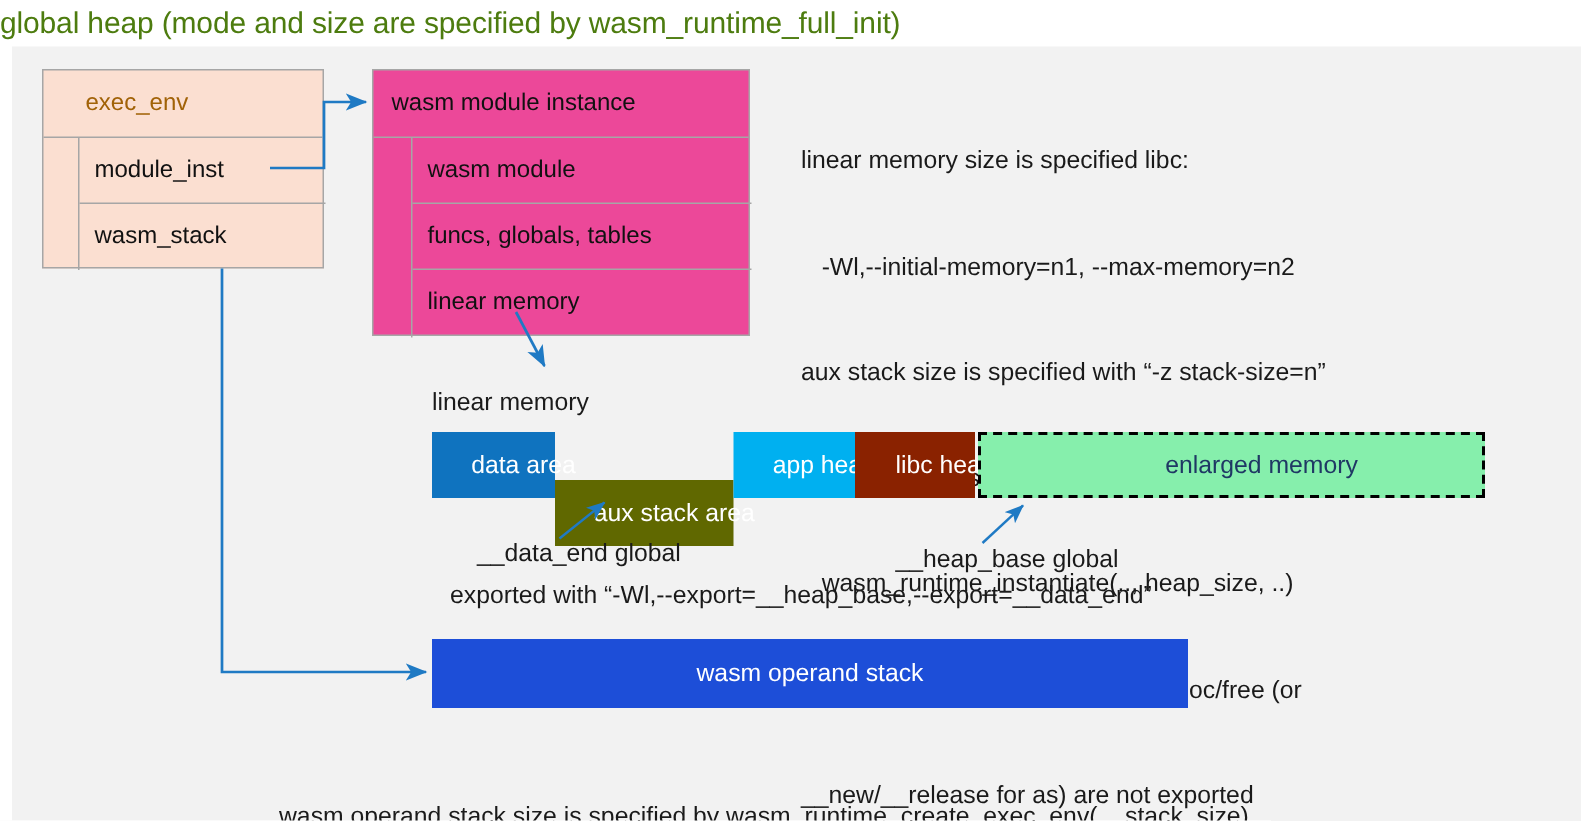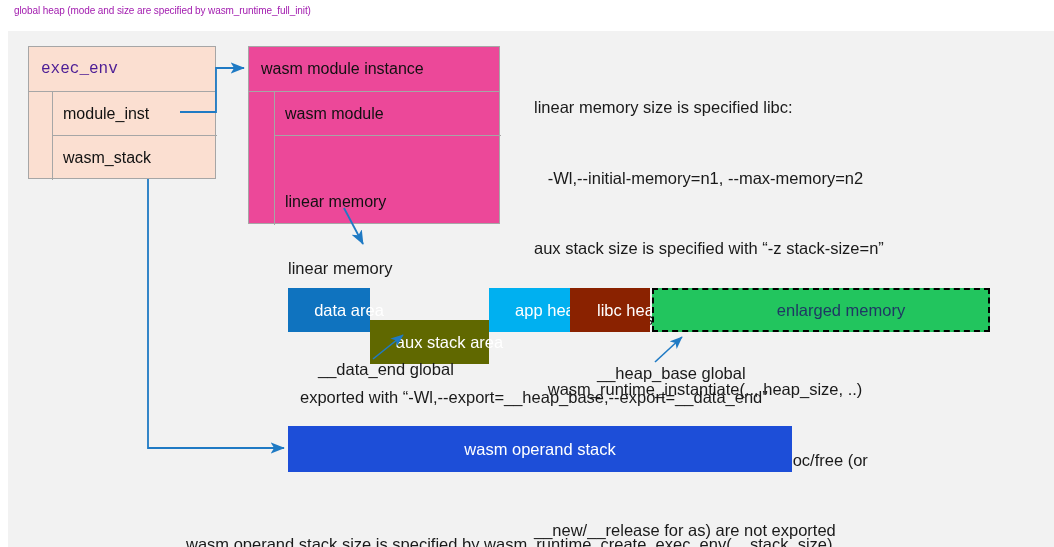--- a/index.html
+++ b/index.html
@@ -5,42 +5,42 @@
   * { box-sizing: border-box; margin: 0; padding: 0; }
   html, body {
     width: 1054px; height: 547px;
     background: #ffffff;
     font-family: "Liberation Sans", sans-serif;
     overflow: hidden;
   }
   #root { position: relative; width: 1054px; height: 547px; background: #ffffff; }
 
   .title-text {
-    position: absolute; left: 14px; top: 5px;
-    font-size: 10px; color: #a21caf; white-space: nowrap;
+    position: absolute; left: 0; top: 5px;
+    font-size: 20px; color: #4d7c0f; white-space: nowrap;
     letter-spacing: -0.1px;
   }
 
   .gray-panel {
     position: absolute; left: 8px; top: 31px;
     width: 1046px; height: 516px;
     background: #f2f2f2;
   }
 
   
   .exec-env-box {
     position: absolute; left: 28px; top: 46px;
     width: 188px; height: 133px;
     border: 1px solid #a6a6a6; background: #fbdfd1;
   }
   .exec-env-header {
     position: absolute; left: 0; top: 0; width: 100%; height: 45px;
     border-bottom: 1px solid #a6a6a6;
-    display: flex; align-items: center; padding-left: 12px;
-    font-size: 16px; color: #4c1d95; font-family: Liberation Mono, monospace;
+    display: flex; align-items: center; padding-left: 28px;
+    font-size: 16px; color: #a16207;
   }
   .exec-env-gutter {
     position: absolute; left: 0; top: 45px; width: 24px; height: 88px;
     border-right: 1px solid #a6a6a6;
   }
   .exec-env-row {
     position: absolute; left: 24px; width: 164px; height: 44px;
     display: flex; align-items: center; padding-left: 10px;
     font-size: 16px; color: #111;
   }
@@ -89,21 +89,21 @@
   .mem-bar {
     position: absolute; left: 288px; top: 288px;
     width: 702px; height: 44px;
   }
   .mem-seg {
     position: absolute; top: 0; height: 44px;
     display: flex; align-items: center; justify-content: center;
     color: #ffffff; font-size: 16.5px; white-space: nowrap; padding-left: 40px;
   }
   .mem-seg.enlarged {
-    background: #22c55e; color: #1f3864;
+    background: #86efac; color: #1f3864;
     border: 2.5px dashed #000000;
     justify-content: center;
   }
 
   
   .operand-stack {
     position: absolute; left: 288px; top: 426px;
     width: 504px; height: 46px;
     background: #1d4ed8;
     display: flex; align-items: center; justify-content: center;
@@ -138,20 +138,21 @@
     <div class="exec-env-header">exec_env</div>
     <div class="exec-env-gutter"></div>
     <div class="exec-env-row r1">module_inst</div>
     <div class="exec-env-row r2">wasm_stack</div>
   </div>
 
   <div class="wmi-box">
     <div class="wmi-header">wasm module instance</div>
     <div class="wmi-gutter"></div>
     <div class="wmi-row r1">wasm module</div>
+    <div class="wmi-row r2">funcs, globals, tables</div>
     <div class="wmi-row r3">linear memory</div>
   </div>
 
   <div class="notes-block">
     <div>linear memory size is specified libc:</div>
     <div>   -Wl,--initial-memory=n1, --max-memory=n2</div>
     <div>aux stack size is specified with “-z stack-size=n”</div>
     <div>app heap size is specified with:</div>
     <div>   wasm_runtime_instantiate(.., heap_size, ..)</div>
     <div>app heap is created only when malloc/free (or</div>

